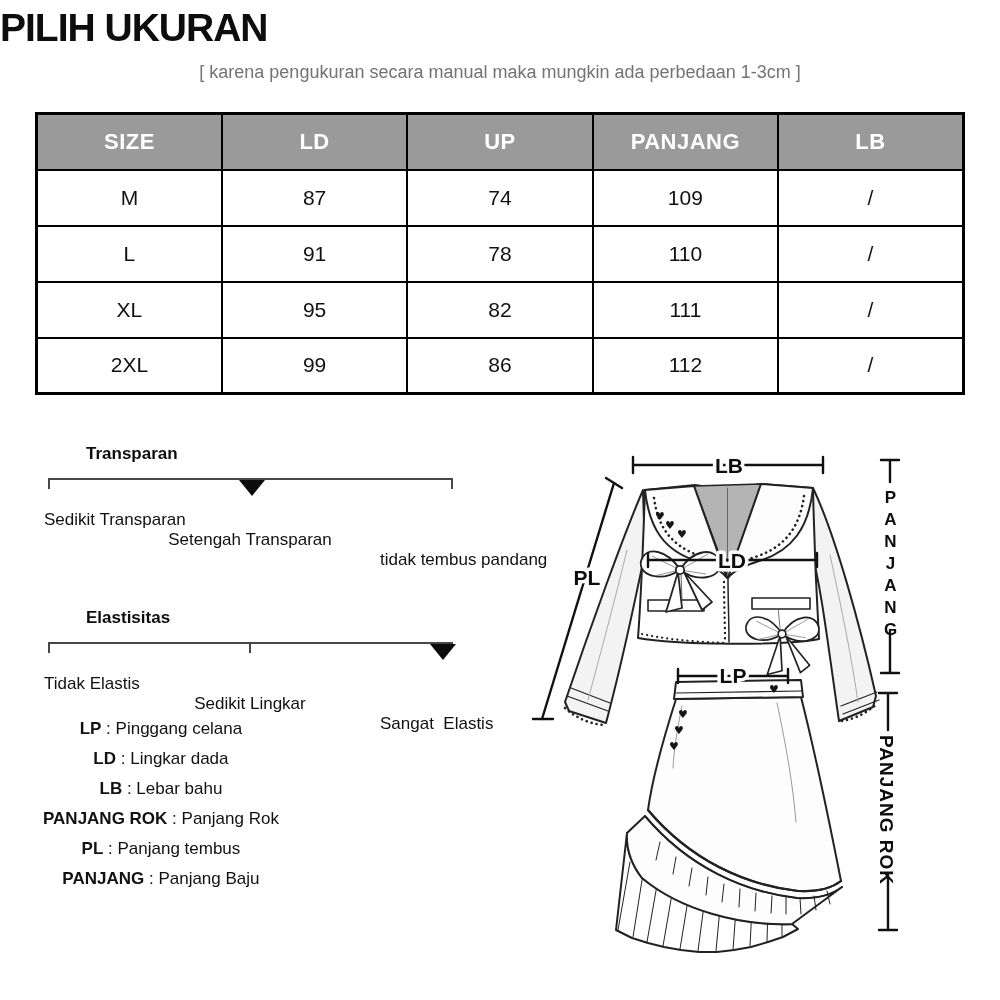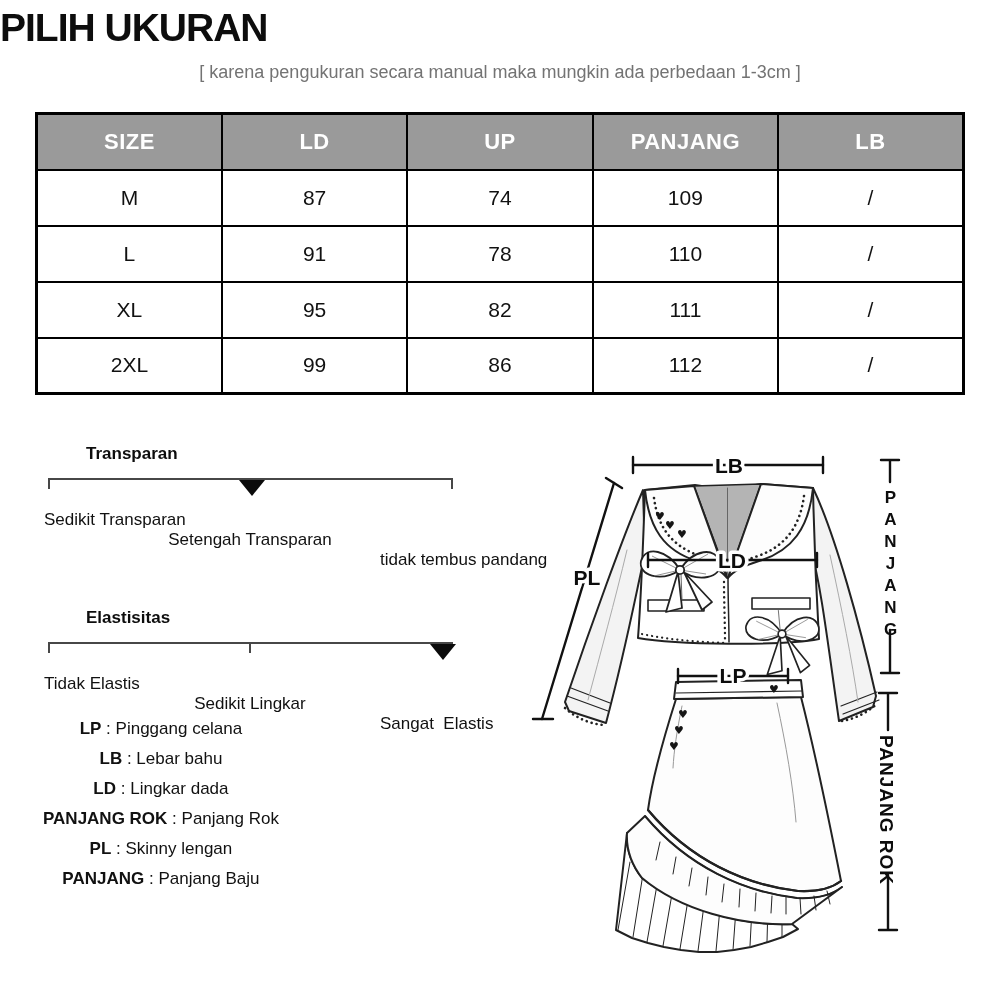--- a/index.html
+++ b/index.html
@@ -122,24 +122,24 @@
     </div>
     <div class="opts">
       <span class="opt-left">Tidak Elastis</span>
       <span class="opt-mid">Sedikit Lingkar</span>
       <span class="opt-right">Sangat  Elastis</span>
     </div>
   </div>
 
   <div class="legend">
     <div class="legend-item"><b>LP</b><span> : </span><span>Pinggang celana</span></div>
+    <div class="legend-item"><b>LD</b><span> : </span><span>Lingkar dada</span></div>
     <div class="legend-item"><b>LB</b><span> : </span><span>Lebar bahu</span></div>
-    <div class="legend-item"><b>LD</b><span> : </span><span>Lingkar dada</span></div>
     <div class="legend-item"><b>PANJANG ROK</b><span> : </span><span>Panjang Rok</span></div>
-    <div class="legend-item"><b>PL</b><span> : </span><span>Skinny lengan</span></div>
+    <div class="legend-item"><b>PL</b><span> : </span><span>Panjang tembus</span></div>
     <div class="legend-item"><b>PANJANG</b><span> : </span><span>Panjang Baju</span></div>
   </div>
 
   <div class="illustration">
     <svg width="470" height="570" viewBox="0 0 470 570">
 
       <g stroke="#222" stroke-width="2" fill="none" stroke-linejoin="round" stroke-linecap="round">
 
         <path d="M146,269 L271,267 C287,330 300,395 311,451 C302,458 288,462 268,461 C215,455 160,430 118,380 C122,350 133,310 146,269 Z" fill="#fdfdfd"></path>
         <path d="M247,273 C256,315 263,355 266,392" stroke="#999" stroke-width="1"></path>

